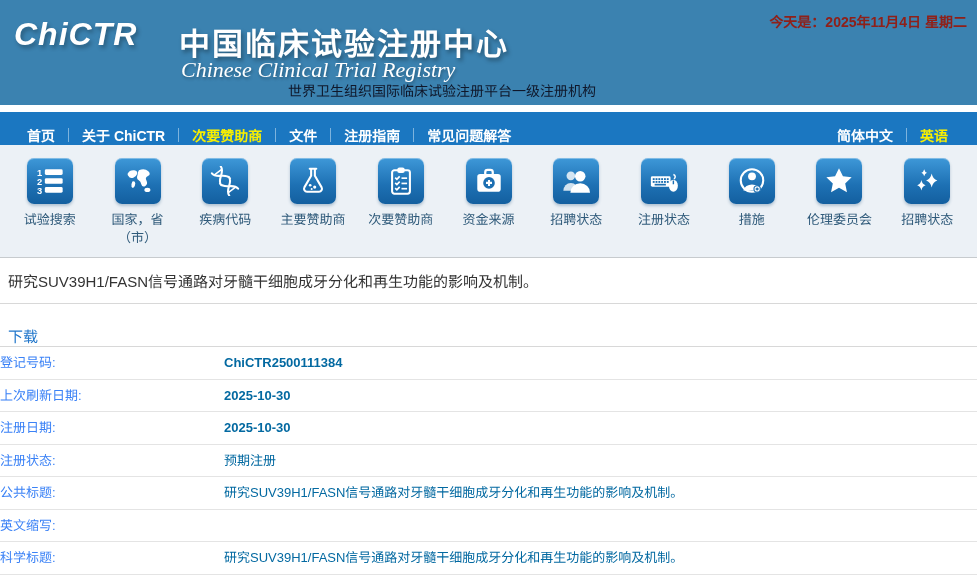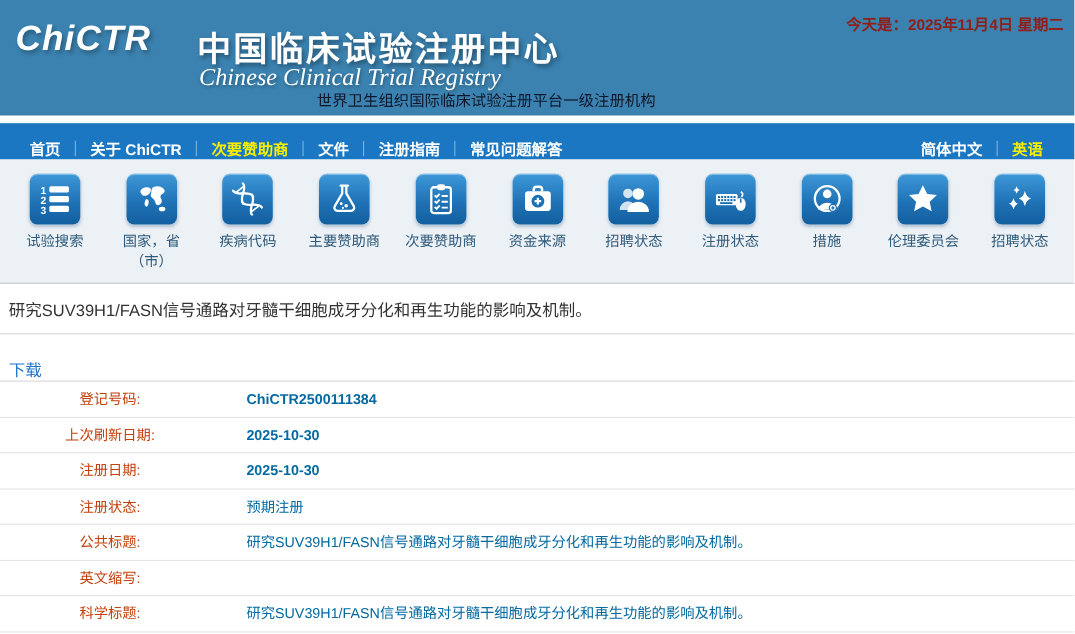--- a/index.html
+++ b/index.html
@@ -38,22 +38,22 @@
   .tile svg { display:block; }
   .icon-label { margin-top:7px; font-size:13px; color:#2f5a7a; line-height:1.35; white-space:pre-line; }
 
   
   .page-title-row { height:46px; border-bottom:1px solid #d8d8d8; display:flex; align-items:center;
                     padding:0 8px; font-size:15px; color:#333; }
   .download-row { height:43px; border-bottom:1px solid #d8d8d8; display:flex; align-items:flex-end; padding:0 8px; }
   .download-link { font-size:15px; color:#2277cb; cursor:pointer; }
 
   .field-row { display:flex; border-bottom:1px solid #e4e4e4; }
-  .field-label { width:212px; flex:none; text-align:center; padding:6px 12px 6px 0; font-size:13px;
-                 color:#c2410c; line-height:1.5; white-space:pre-line; }
+  .field-label { width:212px; flex:none; text-align:left; padding:6px 12px 6px 0; font-size:13px;
+                 color:#3b82f6; line-height:1.5; white-space:pre-line; }
   .field-label.wide { padding-right:4px; }
   .field-value { padding:6px 0 6px 12px; font-size:13px; color:#0369a1; line-height:1.5; }
   .field-value.bold { font-weight:bold; }
 </style>
 </head>
 <body>
 
 <div class="page">
 
   <div class="header">

